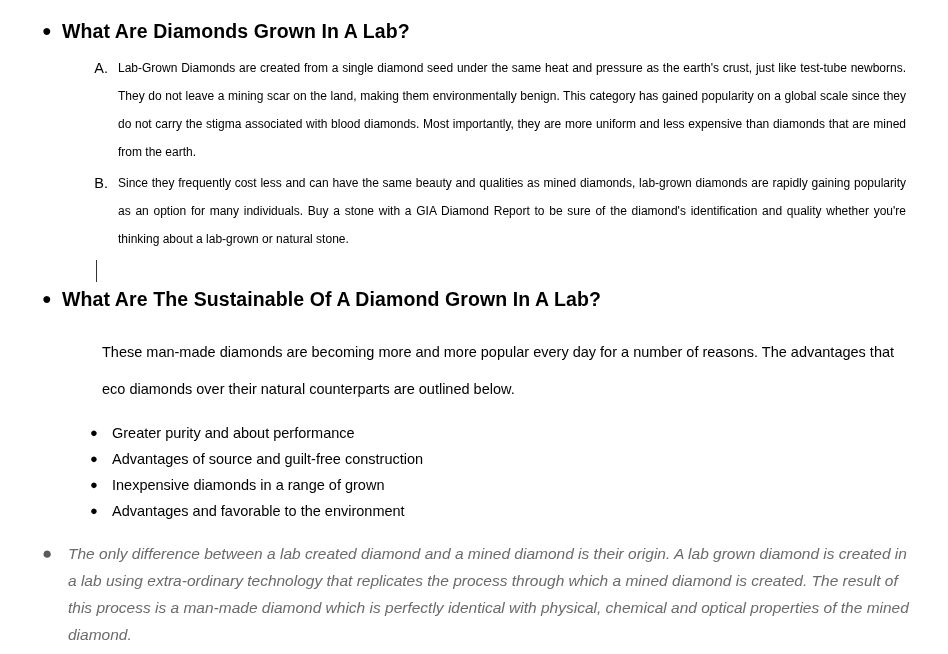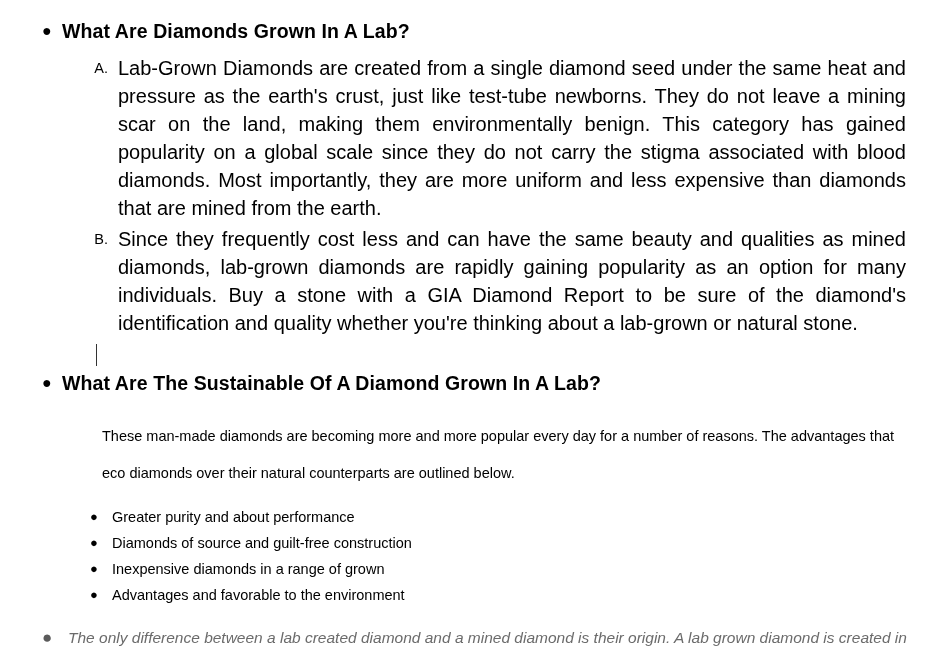--- a/index.html
+++ b/index.html
@@ -59,21 +59,21 @@
     width: 30px;
     text-align: right;
     padding-right: 10px;
     box-sizing: border-box;
     font-size: 14.5px;
     line-height: 28px;
     margin-left: 58px;
   }
   .alpha-body {
     flex: 1 1 auto;
-    font-size: 20px;
+    font-size: 12px;
     line-height: 28px;
     text-align: justify;
     padding-right: 12px;
   }
 
   
   .caret-line {
     height: 30px;
     position: relative;
     margin-left: 66px;
@@ -177,21 +177,21 @@
 
     <p class="intro-para">These man-made diamonds are becoming more and more popular every day for a number of reasons. The advantages that eco diamonds over their natural counterparts are outlined below.</p>
 
     <ul class="bullet-list">
       <li class="bullet-item">
         <span class="bullet-dot">●</span>
         <span class="bullet-text">Greater purity and about performance</span>
       </li>
       <li class="bullet-item">
         <span class="bullet-dot">●</span>
-        <span class="bullet-text">Diamonds of source and guilt-free construction</span>
+        <span class="bullet-text">Advantages of source and guilt-free construction</span>
       </li>
       <li class="bullet-item">
         <span class="bullet-dot">●</span>
         <span class="bullet-text">Inexpensive diamonds in a range of grown</span>
       </li>
       <li class="bullet-item">
         <span class="bullet-dot">●</span>
         <span class="bullet-text">Advantages and favorable to the environment</span>
       </li>
     </ul>

